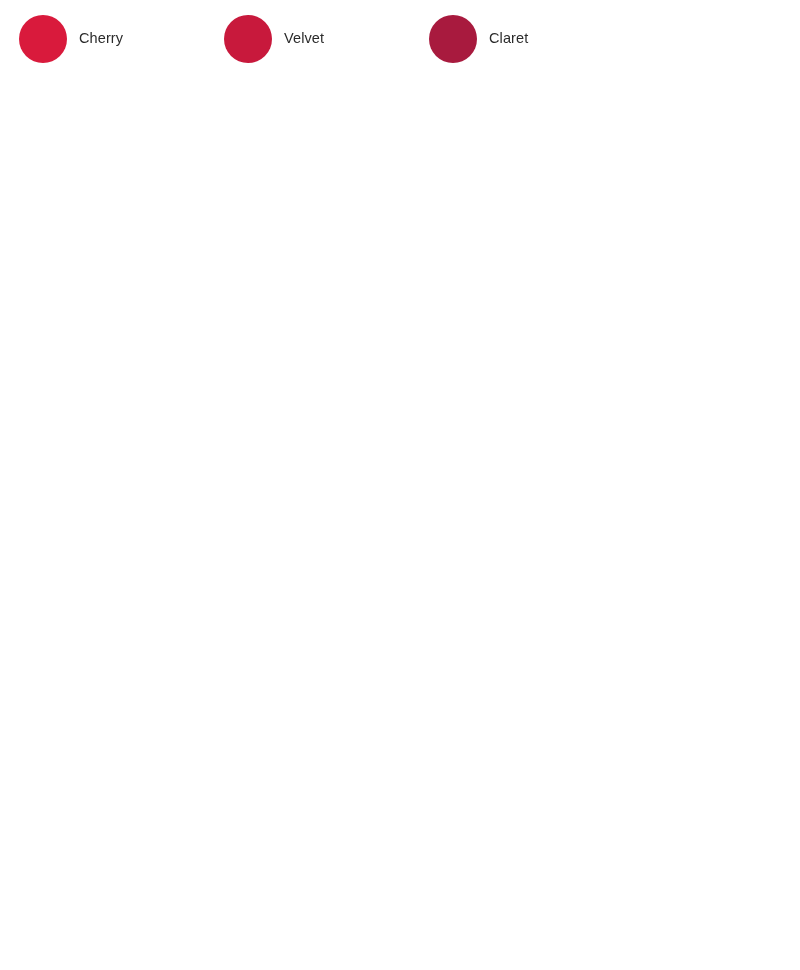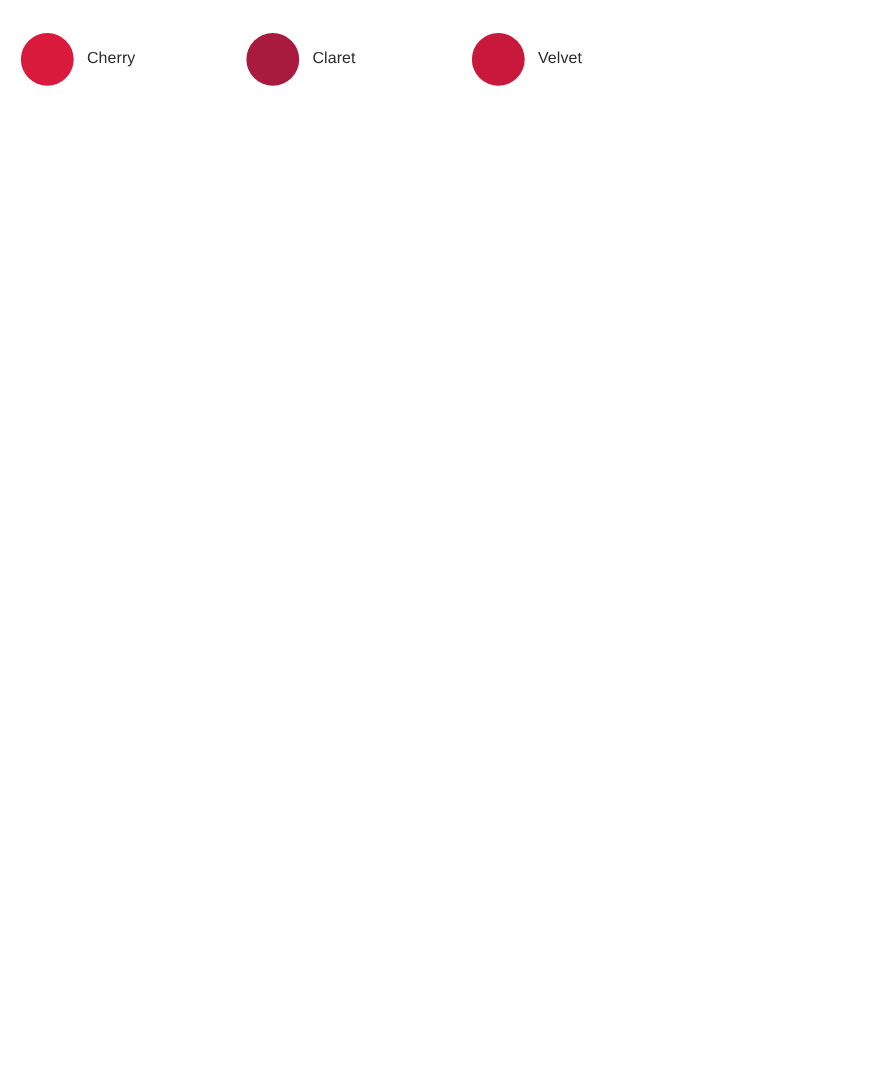--- a/index.html
+++ b/index.html
@@ -16,21 +16,21 @@
   }
   #palette-grid {
     position: relative;
     width: 716px;
     height: 970px;
     display: grid;
     grid-template-columns: 205px 205px 195px 195px;
     grid-auto-rows: 59.6px;
     grid-auto-flow: column;
     box-sizing: border-box;
-    padding-top: 24px;
+    padding-top: 9px;
   }
   .swatch-row {
     display: flex;
     align-items: center;
     gap: 12px;
     padding-left: 19px;
     box-sizing: border-box;
   }
   .swatch-dot {
     position: relative;
@@ -54,20 +54,20 @@
 </style>
 </head>
 <body>
 
 <div id="palette-grid">
     <div class="swatch-row">
       <div class="swatch-dot" style="background: rgb(217, 26, 60);"></div>
       <span class="swatch-label">Cherry</span>
     </div>
     <div class="swatch-row">
+      <div class="swatch-dot" style="background: rgb(200, 25, 60);"></div>
+      <span class="swatch-label">Velvet</span>
+    </div>
+    <div class="swatch-row">
       <div class="swatch-dot" style="background: rgb(168, 26, 62);"></div>
       <span class="swatch-label">Claret</span>
-    </div>
-    <div class="swatch-row">
-      <div class="swatch-dot" style="background: rgb(200, 25, 60);"></div>
-      <span class="swatch-label">Velvet</span>
     </div>
   </div>
 
 </body></html>

